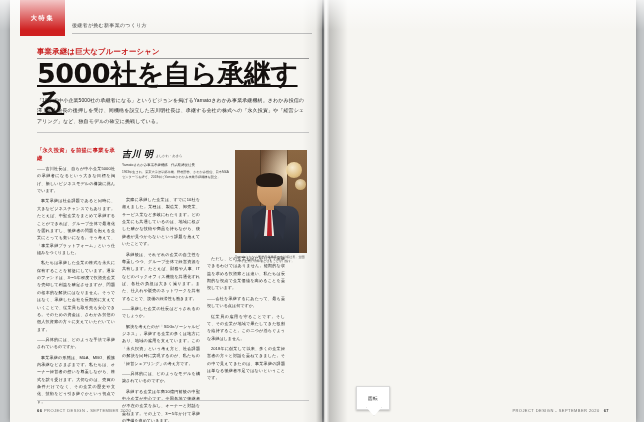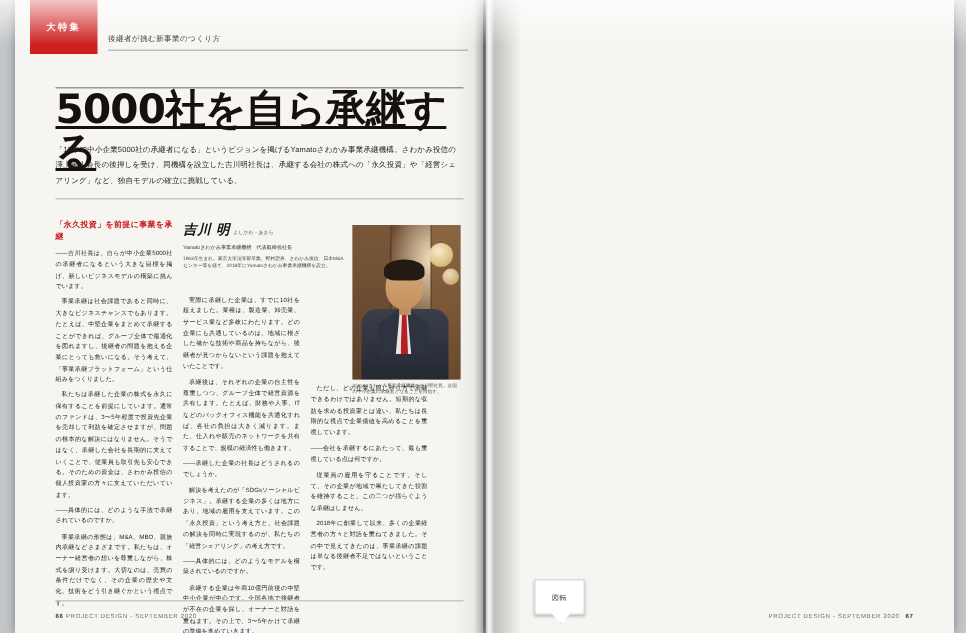--- a/index.html
+++ b/index.html
@@ -187,20 +187,21 @@
 <div class="spread">
 
   <div class="page page-left">
 
     <div class="tag-red">
       <span>大特集</span>
     </div>
     <div class="feature-line">後継者が挑む新事業のつくり方</div>
     <div class="rule-top"></div>
 
+    <div class="kicker">事業承継は巨大なブルーオーシャン</div>
     <div class="kicker-rule"></div>
     <div class="headline">5000社を自ら承継する</div>
     <div class="lead">「10年で中小企業5000社の承継者になる」というビジョンを掲げるYamatoさわかみ事業承継機構。さわかみ投信の澤上篤人会長の後押しを受け、同機構を設立した吉川明社長は、承継する会社の株式への「永久投資」や「経営シェアリング」など、独自モデルの確立に挑戦している。</div>
     <div class="lead-rule"></div>
 
     <div class="profile">
       <span class="pf-name">吉川 明</span><span class="pf-romaji">よしかわ・あきら</span>
       <div class="pf-title">Yamatoさわかみ事業承継機構　代表取締役社長</div>
       <div class="pf-bio">1963年生まれ。東京大学法学部卒業。野村證券、さわかみ投信、日本M&amp;Aセンター等を経て、2018年にYamatoさわかみ事業承継機構を設立。</div>
     </div>

